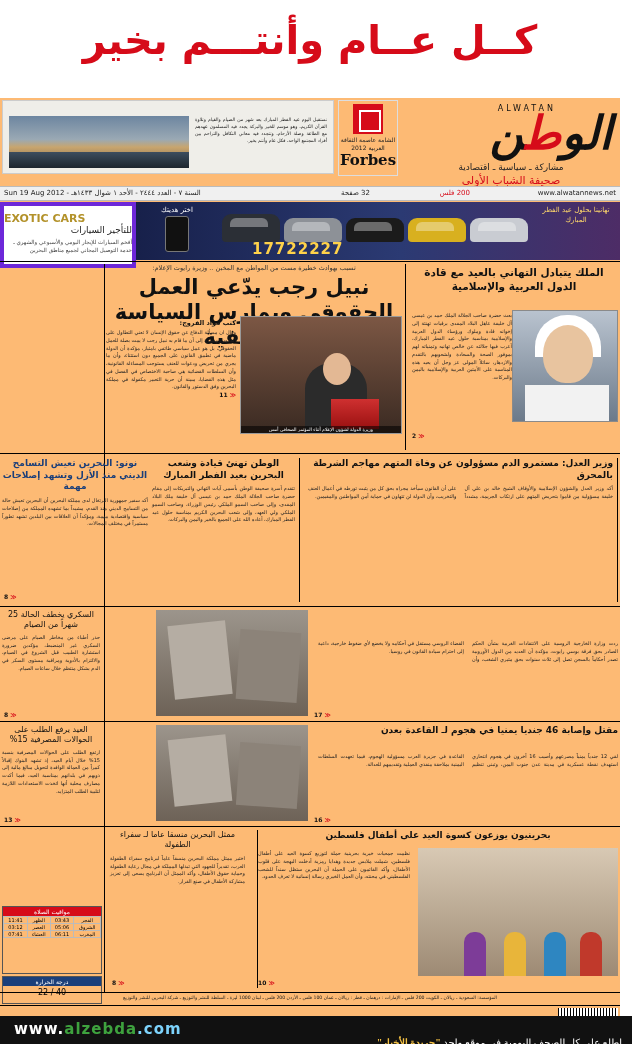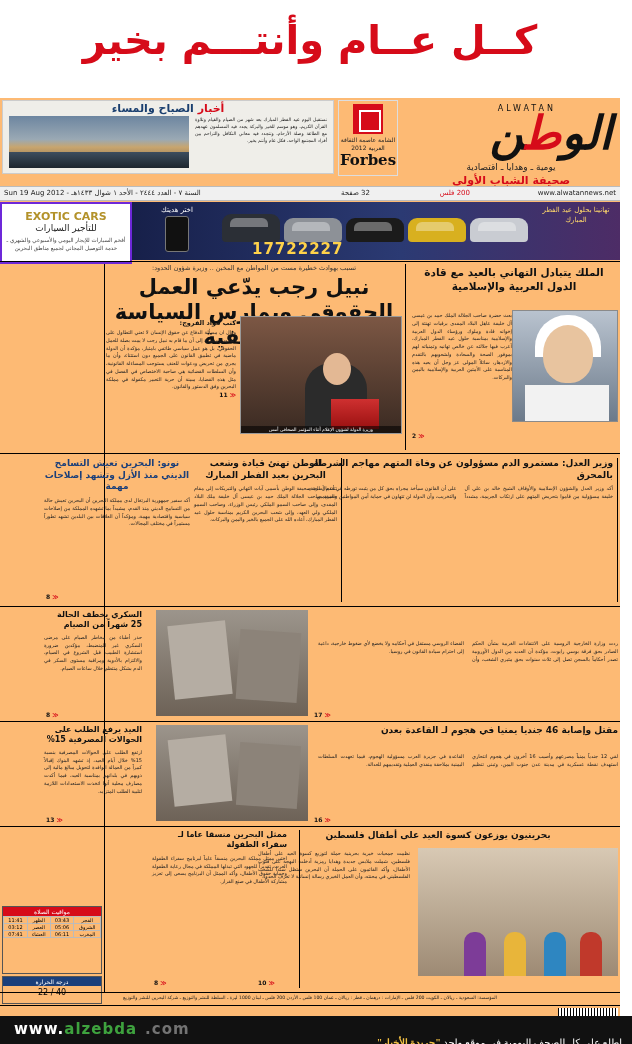--- a/index.html
+++ b/index.html
@@ -32,21 +32,21 @@
     position:absolute;right:4px;top:10px;width:205px;text-align:right;
     font-size:46px;font-weight:bold;color:#111;line-height:1;direction:rtl;font-style:italic;
   }
   .logo-ar .red{color:#d60b19;}
   .logo-sub1{
     position:absolute;right:10px;top:62px;width:190px;text-align:center;
     font-size:9px;color:#222;direction:rtl;
   }
   .logo-sub2{
     position:absolute;right:10px;top:74px;width:190px;text-align:center;
-    font-size:11px;color:#d60b19;font-weight:bold;direction:rtl;
+    font-size:11px;color:#d60b19;font-weight:normal;direction:rtl;
   }
   .forbes{
     position:absolute;right:222px;top:2px;width:58px;height:74px;
     border:1px solid #ddd;text-align:center;
   }
   .forbes .sq{
     width:30px;height:30px;margin:3px auto 2px;background:#d60b19;
     position:relative;
   }
   .forbes .sq:after{
@@ -121,30 +121,30 @@
   .ad-phone .ph{
     width:22px;height:34px;margin:2px auto;background:#111;border:1px solid #777;
     border-radius:3px;
   }
   .ad-num{
     position:absolute;left:120px;bottom:2px;color:#ffd24a;font-weight:bold;
     font-size:15px;letter-spacing:1px;direction:ltr;
   }
   .ad-small{
     position:absolute;left:0;top:0;width:128px;height:58px;background:#fff;
-    border:2px solid #6d28d9;text-align:center;
+    border:4px solid #6d28d9;
   }
   .ad-small .ex{
     color:#b3922a;font-weight:bold;font-size:11px;margin-top:6px;direction:ltr;
   }
   .ad-small .ex2{color:#222;font-size:9px;direction:rtl;}
   .ad-small .exl{font-size:5.5px;color:#444;direction:rtl;margin-top:3px;line-height:1.5;}
 
   
-  .blk{position:absolute;box-sizing:border-box;margin-left:42px;}
+  .blk{position:absolute;box-sizing:border-box;}
   .body-ar{
     font-size:5px;line-height:1.55;color:#222;direction:rtl;text-align:justify;
   }
   .more{
     font-size:6px;color:#d60b19;direction:rtl;font-weight:bold;
   }
   .more .pg{color:#111;}
 
   
   .centre{position:absolute;right:218px;top:258px;width:296px;height:186px;}
@@ -266,56 +266,52 @@
   }
   .bottombar .bb-txt{
     position:absolute;right:10px;top:21px;color:#fff;font-size:10px;direction:rtl;font-family:Liberation Serif, serif;
   }
   .bottombar .bb-txt b{color:#f5c244;}
   .bottombar .bb-url{
     position:absolute;left:14px;top:4px;color:#fff;font-size:15px;direction:ltr;
     font-weight:bold;letter-spacing:1px;
   }
   .bottombar .bb-url .g{color:#3ea23e;}
-  .bottombar .bb-url .r{color:#737373;margin-left:8px;}
+  .bottombar .bb-url .r{color:#7dd3fc;}
   .hd2{font-size:9px;font-weight:bold;direction:rtl;text-align:center;line-height:1.3;color:#111;}
-  .hd3{font-size:8px;font-weight:bold;direction:rtl;text-align:right;line-height:1.3;color:#111;}
+  .hd3{font-size:8px;font-weight:normal;direction:rtl;text-align:center;line-height:1.3;color:#111;}
   .hd-blue{color:#1b3f7a;}
 </style>
 </head>
 <body>
 
 <div class="page">
  <div class="sheet">
 
   <div class="topbanner">
     <div class="greet">كــل عــام وأنتـــم بخير</div>
   </div>
 
   <div class="masthead">
     <div class="logoblock">
       <div class="logo-en">ALWATAN</div>
       <div class="logo-ar">
         <span>الو</span><span class="red">ط</span><span>ن</span>
       </div>
-      <div class="logo-sub1">يومية ـ وهدايا ـ اقتصادية</div>
+      <div class="logo-sub1">مشاركة ـ سياسية ـ اقتصادية</div>
       <div class="logo-sub2">صحيفة الشباب الأولى</div>
     </div>
 
     <div class="forbes">
       <div class="sq"></div>
       <div class="fl">الشامة عاصمة الثقافة العربية 2012</div>
       <div class="fb">Forbes</div>
     </div>
 
     <div class="photobox">
-      <div class="ptitle">
-        <span class="rd">أخبار</span>
-        <span>الصباح والمساء</span>
-      </div>
       <div class="pimg"></div>
       <div class="ptext">نستقبل اليوم عيد الفطر المبارك بعد شهر من الصيام والقيام وتلاوة القرآن الكريم، وهو موسم للخير والبركة يجدد فيه المسلمون عهدهم مع الطاعة وصلة الأرحام، وتتجدد فيه معاني التكافل والتراحم بين أفراد المجتمع الواحد، فكل عام وأنتم بخير.</div>
     </div>
   </div>
 
   <div class="infostrip">
     <div class="is-left">السنة ٧ - العدد ٢٤٤٤ - الأحد ١ شوال ١٤٣٣هـ - Sun 19 Aug 2012</div>
     <div class="is-mid2">32 صفحة</div>
     <div class="is-mid1">200 فلس</div>
     <div class="is-right">www.alwatannews.net</div>
@@ -347,21 +343,21 @@
 
   <div class="sepline hline" style="left:0;top:255px;width:620px;"></div>
   <div class="sepline hline" style="left:0;top:447px;width:620px;"></div>
   <div class="sepline hline" style="left:0;top:600px;width:620px;"></div>
   <div class="sepline hline" style="left:0;top:715px;width:620px;"></div>
   <div class="sepline hline" style="left:0;top:820px;width:620px;"></div>
   <div class="sepline vline" style="left:104px;top:258px;height:728px;"></div>
   <div class="sepline vline" style="right:214px;top:258px;height:186px;"></div>
 
   <div class="centre">
-    <div class="kick">تسبب بهوادث خطيرة مست من المواطن مع المخبن .. وزيرة شؤون الحدود:</div>
+    <div class="kick">تسبب بهوادث خطيرة مست من المواطن مع المخبن .. وزيرة رايوت الإعلام:</div>
     <h1>نبيل رجب يدّعي العمل الحقوقي ويمارس السياسة والطائفية</h1>
     <div class="cphoto">
       <div class="pers"></div>
       <div class="face"></div>
       <div class="mic"></div>
       <div class="cap">وزيرة الدولة لشؤون الإعلام أثناء المؤتمر الصحافي أمس</div>
     </div>
     <div class="ccol">
       <div class="subhd">كتب فؤاد الفروج:</div>
       <div class="body-ar">وقال ان مسألة الدفاع عن حقوق الإنسان لا تعني التطاول على القانون، مشيرة إلى أن ما قام به نبيل رجب لا يمت بصلة للعمل الحقوقي، بل هو عمل سياسي طائفي بامتياز، مؤكدة أن الدولة ماضية في تطبيق القانون على الجميع دون استثناء، وأن ما يجري من تحريض ودعوات للعنف يستوجب المساءلة القانونية، وأن السلطات القضائية هي صاحبة الاختصاص في الفصل في مثل هذه القضايا، مبينة أن حرية التعبير مكفولة في مملكة البحرين وفق الدستور والقانون.</div>

